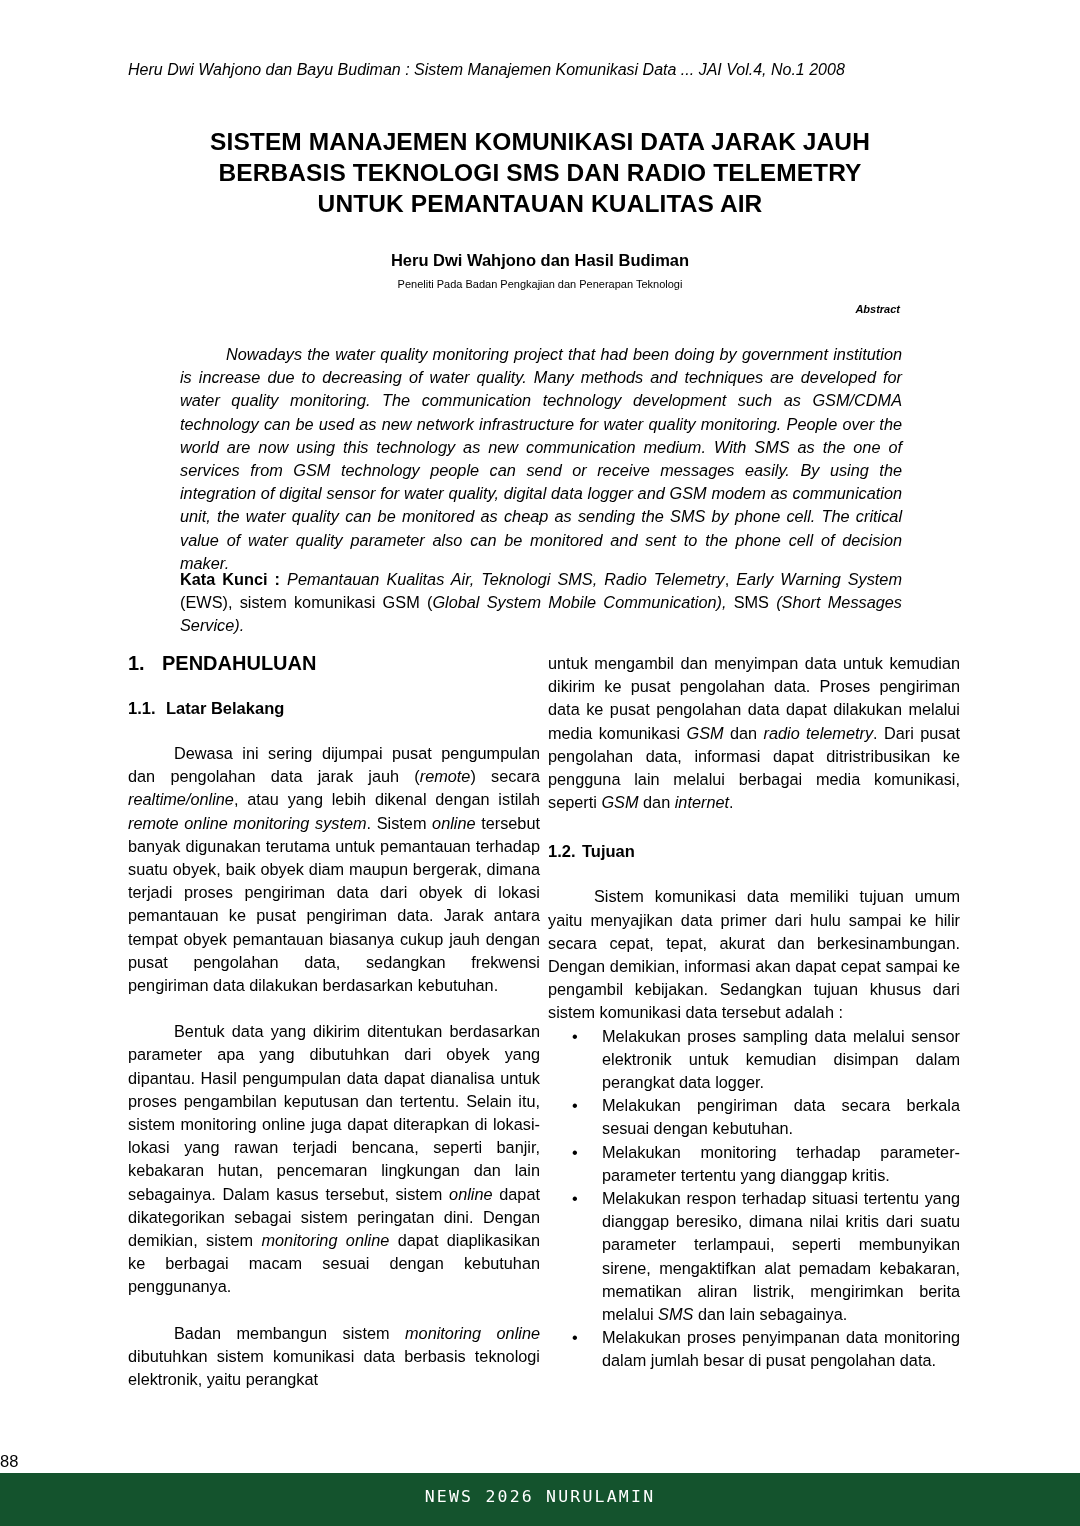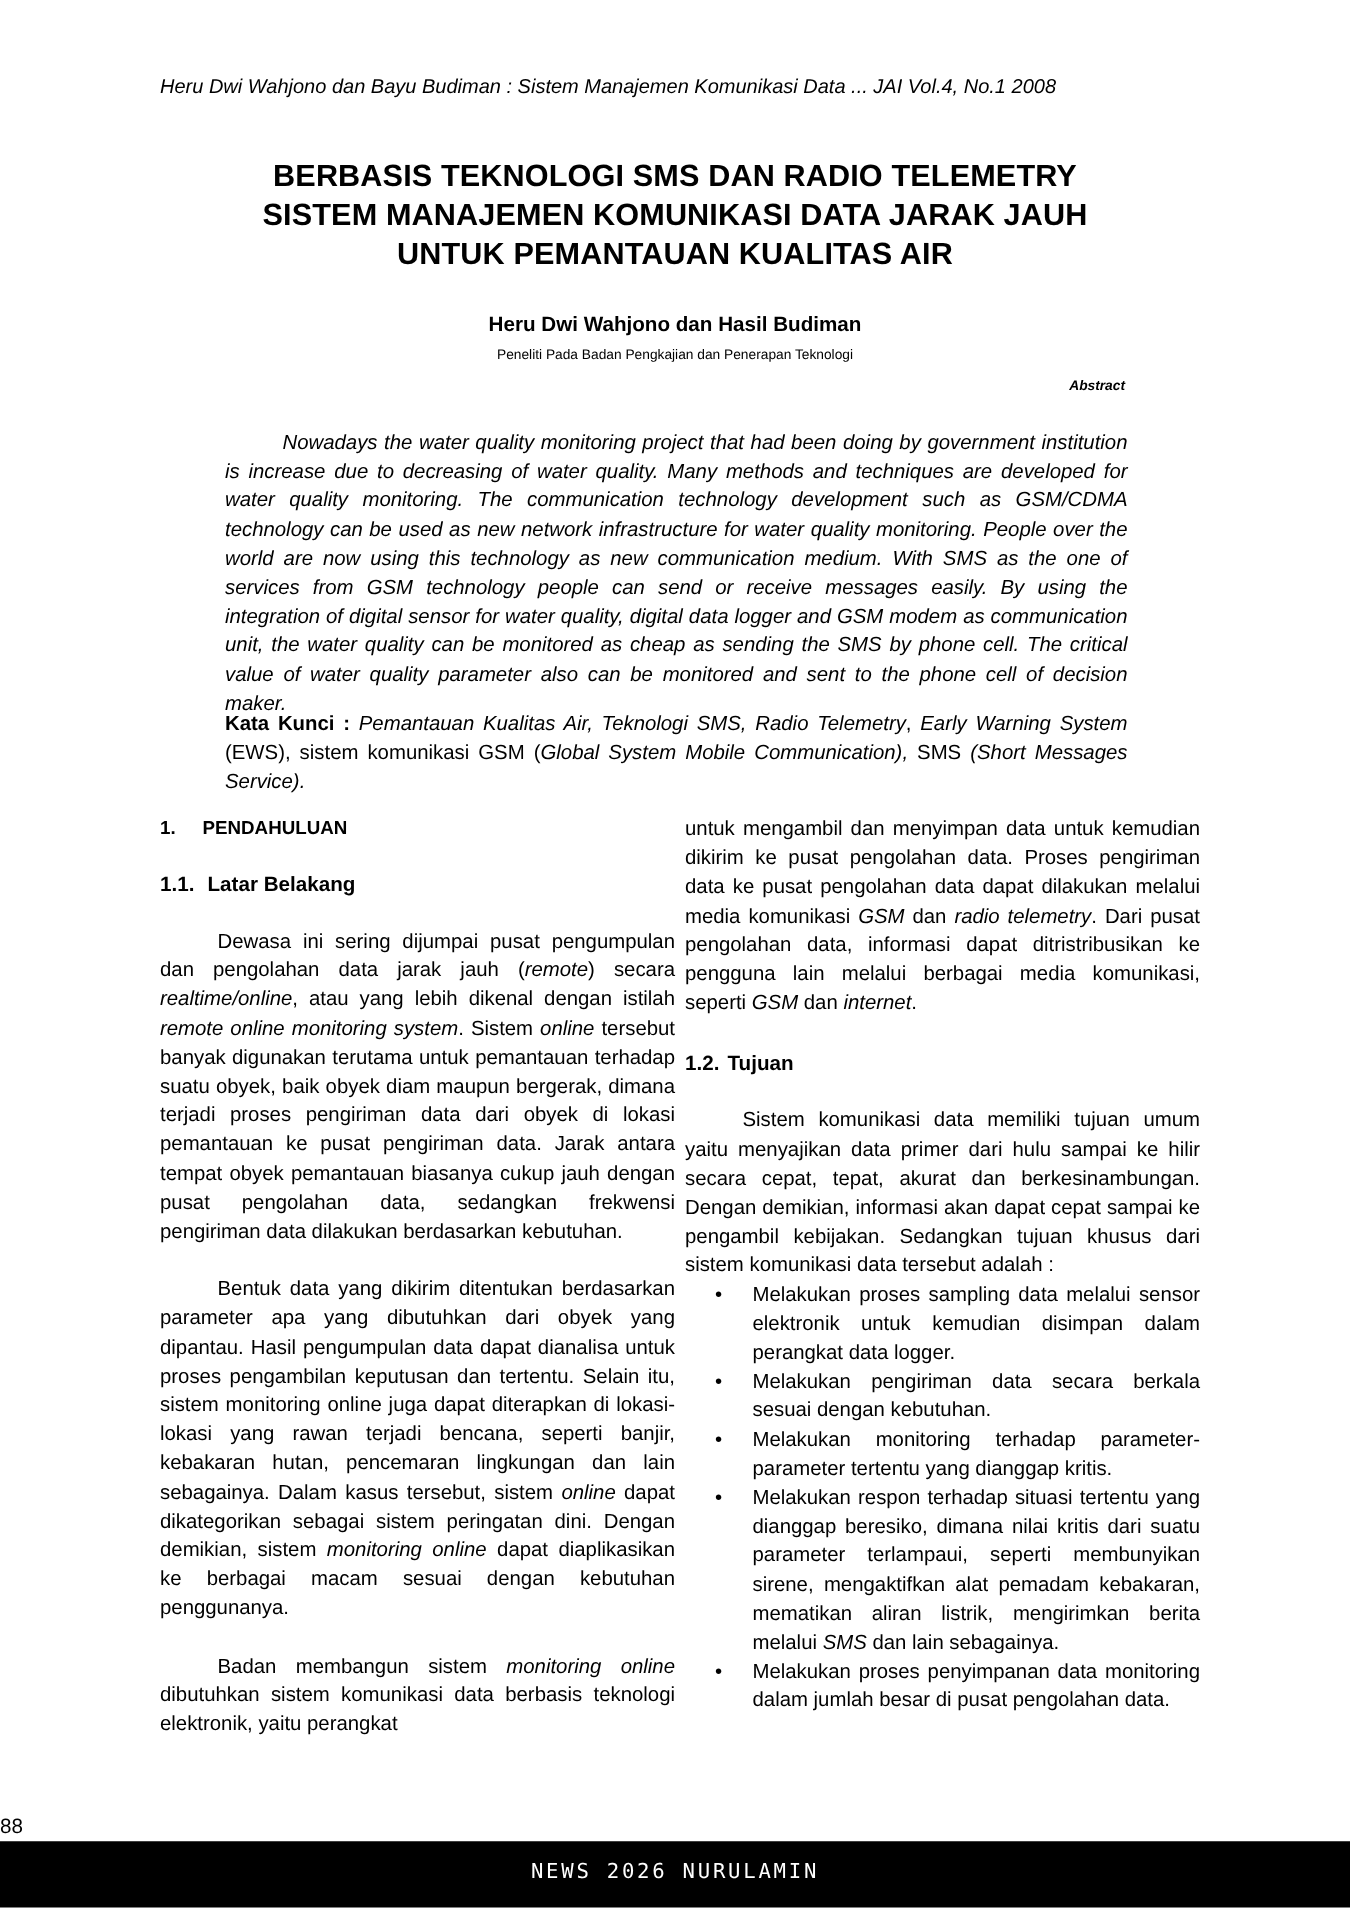--- a/index.html
+++ b/index.html
@@ -105,21 +105,21 @@
     position: absolute;
     top: 652px;
     width: 412px;
     font-size: 16.3px;
     line-height: 23.2px;
   }
   .col-left  { left: 128px; }
   .col-right { left: 548px; }
 
   h2.sec {
-    font-size: 15px;
+    font-size: 20px;
     font-weight: bold;
     margin: 0 0 0 0;
     line-height: 22px;
   }
   h3.subsec {
     font-size: 16.5px;
     font-weight: bold;
     margin: 0;
     line-height: 22px;
   }
@@ -169,21 +169,21 @@
     font-size: 16.5px;
   }
 
   
   .bottom-banner {
     position: absolute;
     left: 0;
     top: 1473px;
     width: 1080px;
     height: 53px;
-    background: #000000;
+    background: #14532d;
   }
   .banner-text {
     position: absolute;
     left: 0;
     top: 14px;
     width: 1080px;
     text-align: center;
     color: #ffffff;
     font-family: "DejaVu Sans Mono", monospace;
     font-size: 16.5px;
@@ -192,22 +192,22 @@
 </style>
 </head>
 <body>
 
 <div class="page">
 
   <div class="running-header">Heru Dwi Wahjono dan Bayu Budiman : Sistem Manajemen Komunikasi Data ... JAI Vol.4, No.1  2008</div>
 
   <div class="title-block">
     <div class="doc-title">
+      <div>SISTEM MANAJEMEN KOMUNIKASI DATA JARAK JAUH</div>
       <div>BERBASIS TEKNOLOGI SMS DAN RADIO TELEMETRY</div>
-      <div>SISTEM MANAJEMEN KOMUNIKASI DATA JARAK JAUH</div>
       <div>UNTUK PEMANTAUAN KUALITAS AIR</div>
     </div>
     <div class="authors">Heru Dwi Wahjono dan Hasil Budiman</div>
     <div class="affiliation">Peneliti Pada Badan Pengkajian dan Penerapan Teknologi</div>
   </div>
 
   <div class="abstract-head">Abstract</div>
   <div class="abstract-body">Nowadays the water quality monitoring project that had been doing by government institution is increase due to decreasing of water quality. Many methods and techniques are developed for water quality monitoring. The communication technology development such as GSM/CDMA technology can be used as new network infrastructure for water quality monitoring. People over the world are now using this technology as new communication medium. With SMS as the one of services from GSM technology people can send or receive messages easily. By using the integration of digital sensor for water quality, digital data logger and GSM modem as communication unit, the water quality can be monitored as cheap as sending the SMS by phone cell. The critical value of water quality parameter also can be monitored and sent to the phone cell of decision maker.</div>
 
   <div class="keywords">

